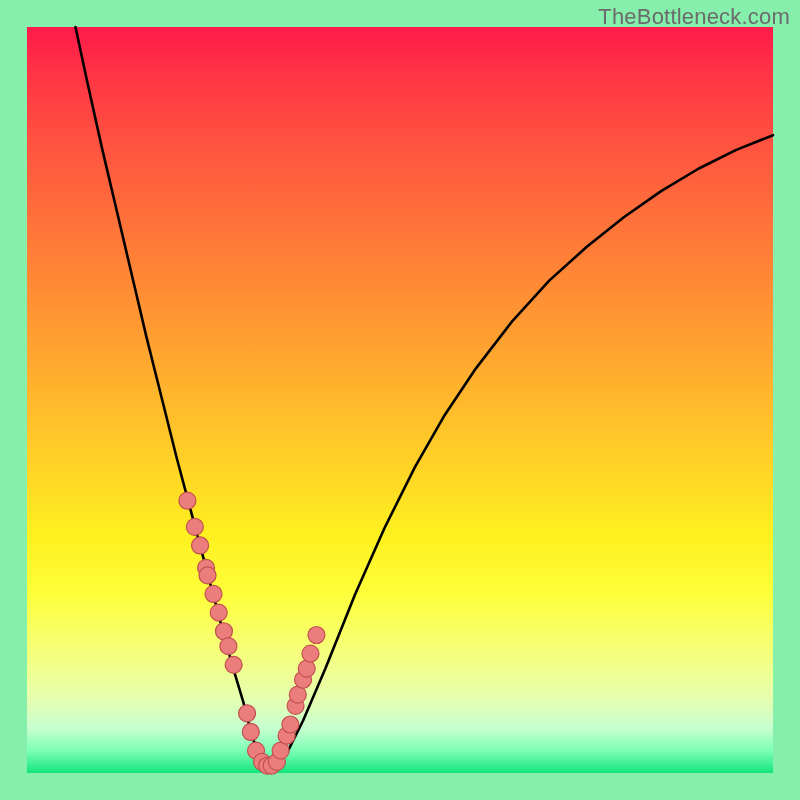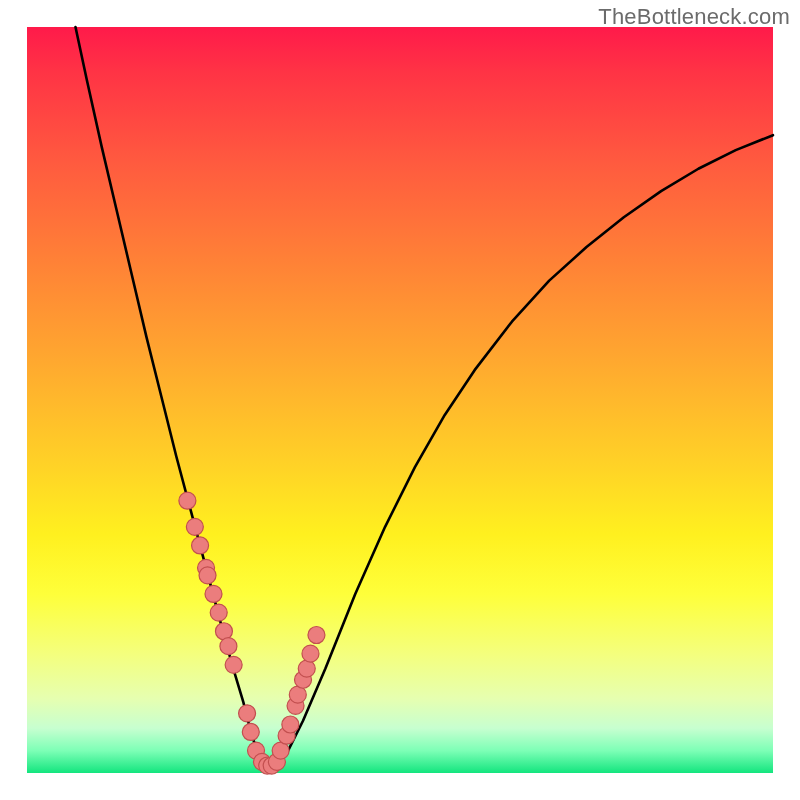--- a/index.html
+++ b/index.html
@@ -7,21 +7,21 @@
     padding: 0;
     width: 800px;
     height: 800px;
     overflow: hidden;
     background: #000;
     font-family: Arial, Helvetica, sans-serif;
   }
   .frame {
     position: absolute;
     inset: 0;
-    background: #ffffff;
+    background: #86efac;
     text-align: center;
   }
   .plot {
     position: absolute;
     left: 27px;
     top: 27px;
     width: 746px;
     height: 746px;
     background: linear-gradient(to bottom,
       #ff1a4a 0%,

